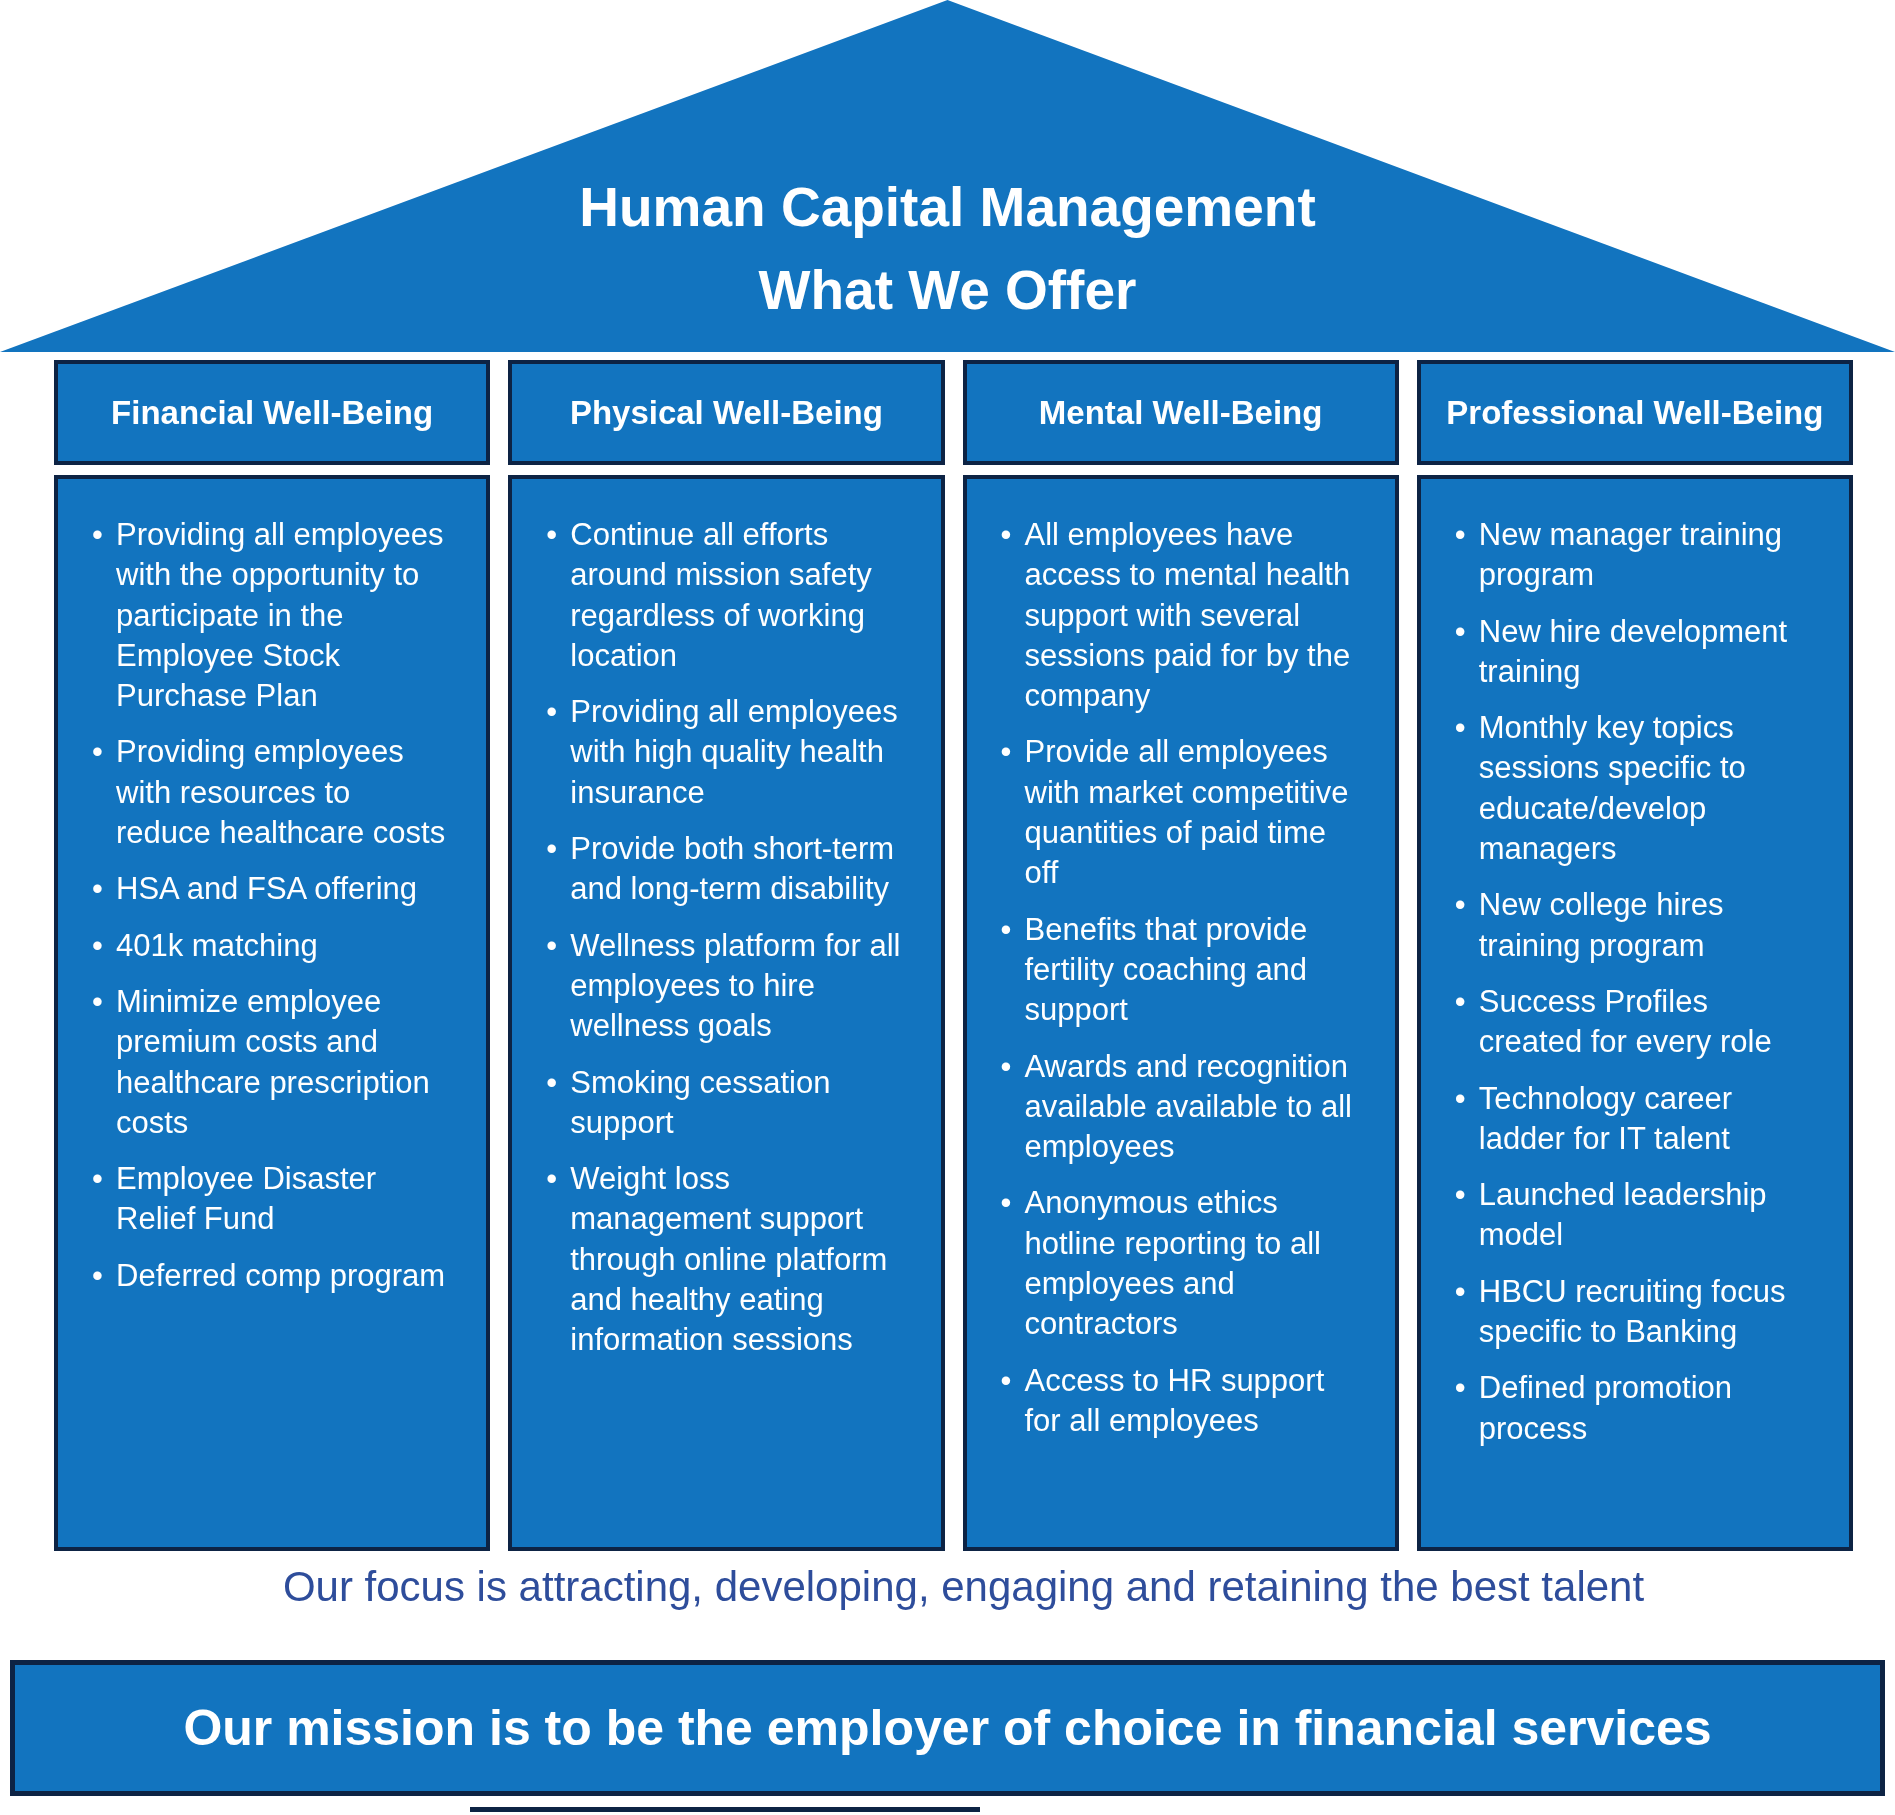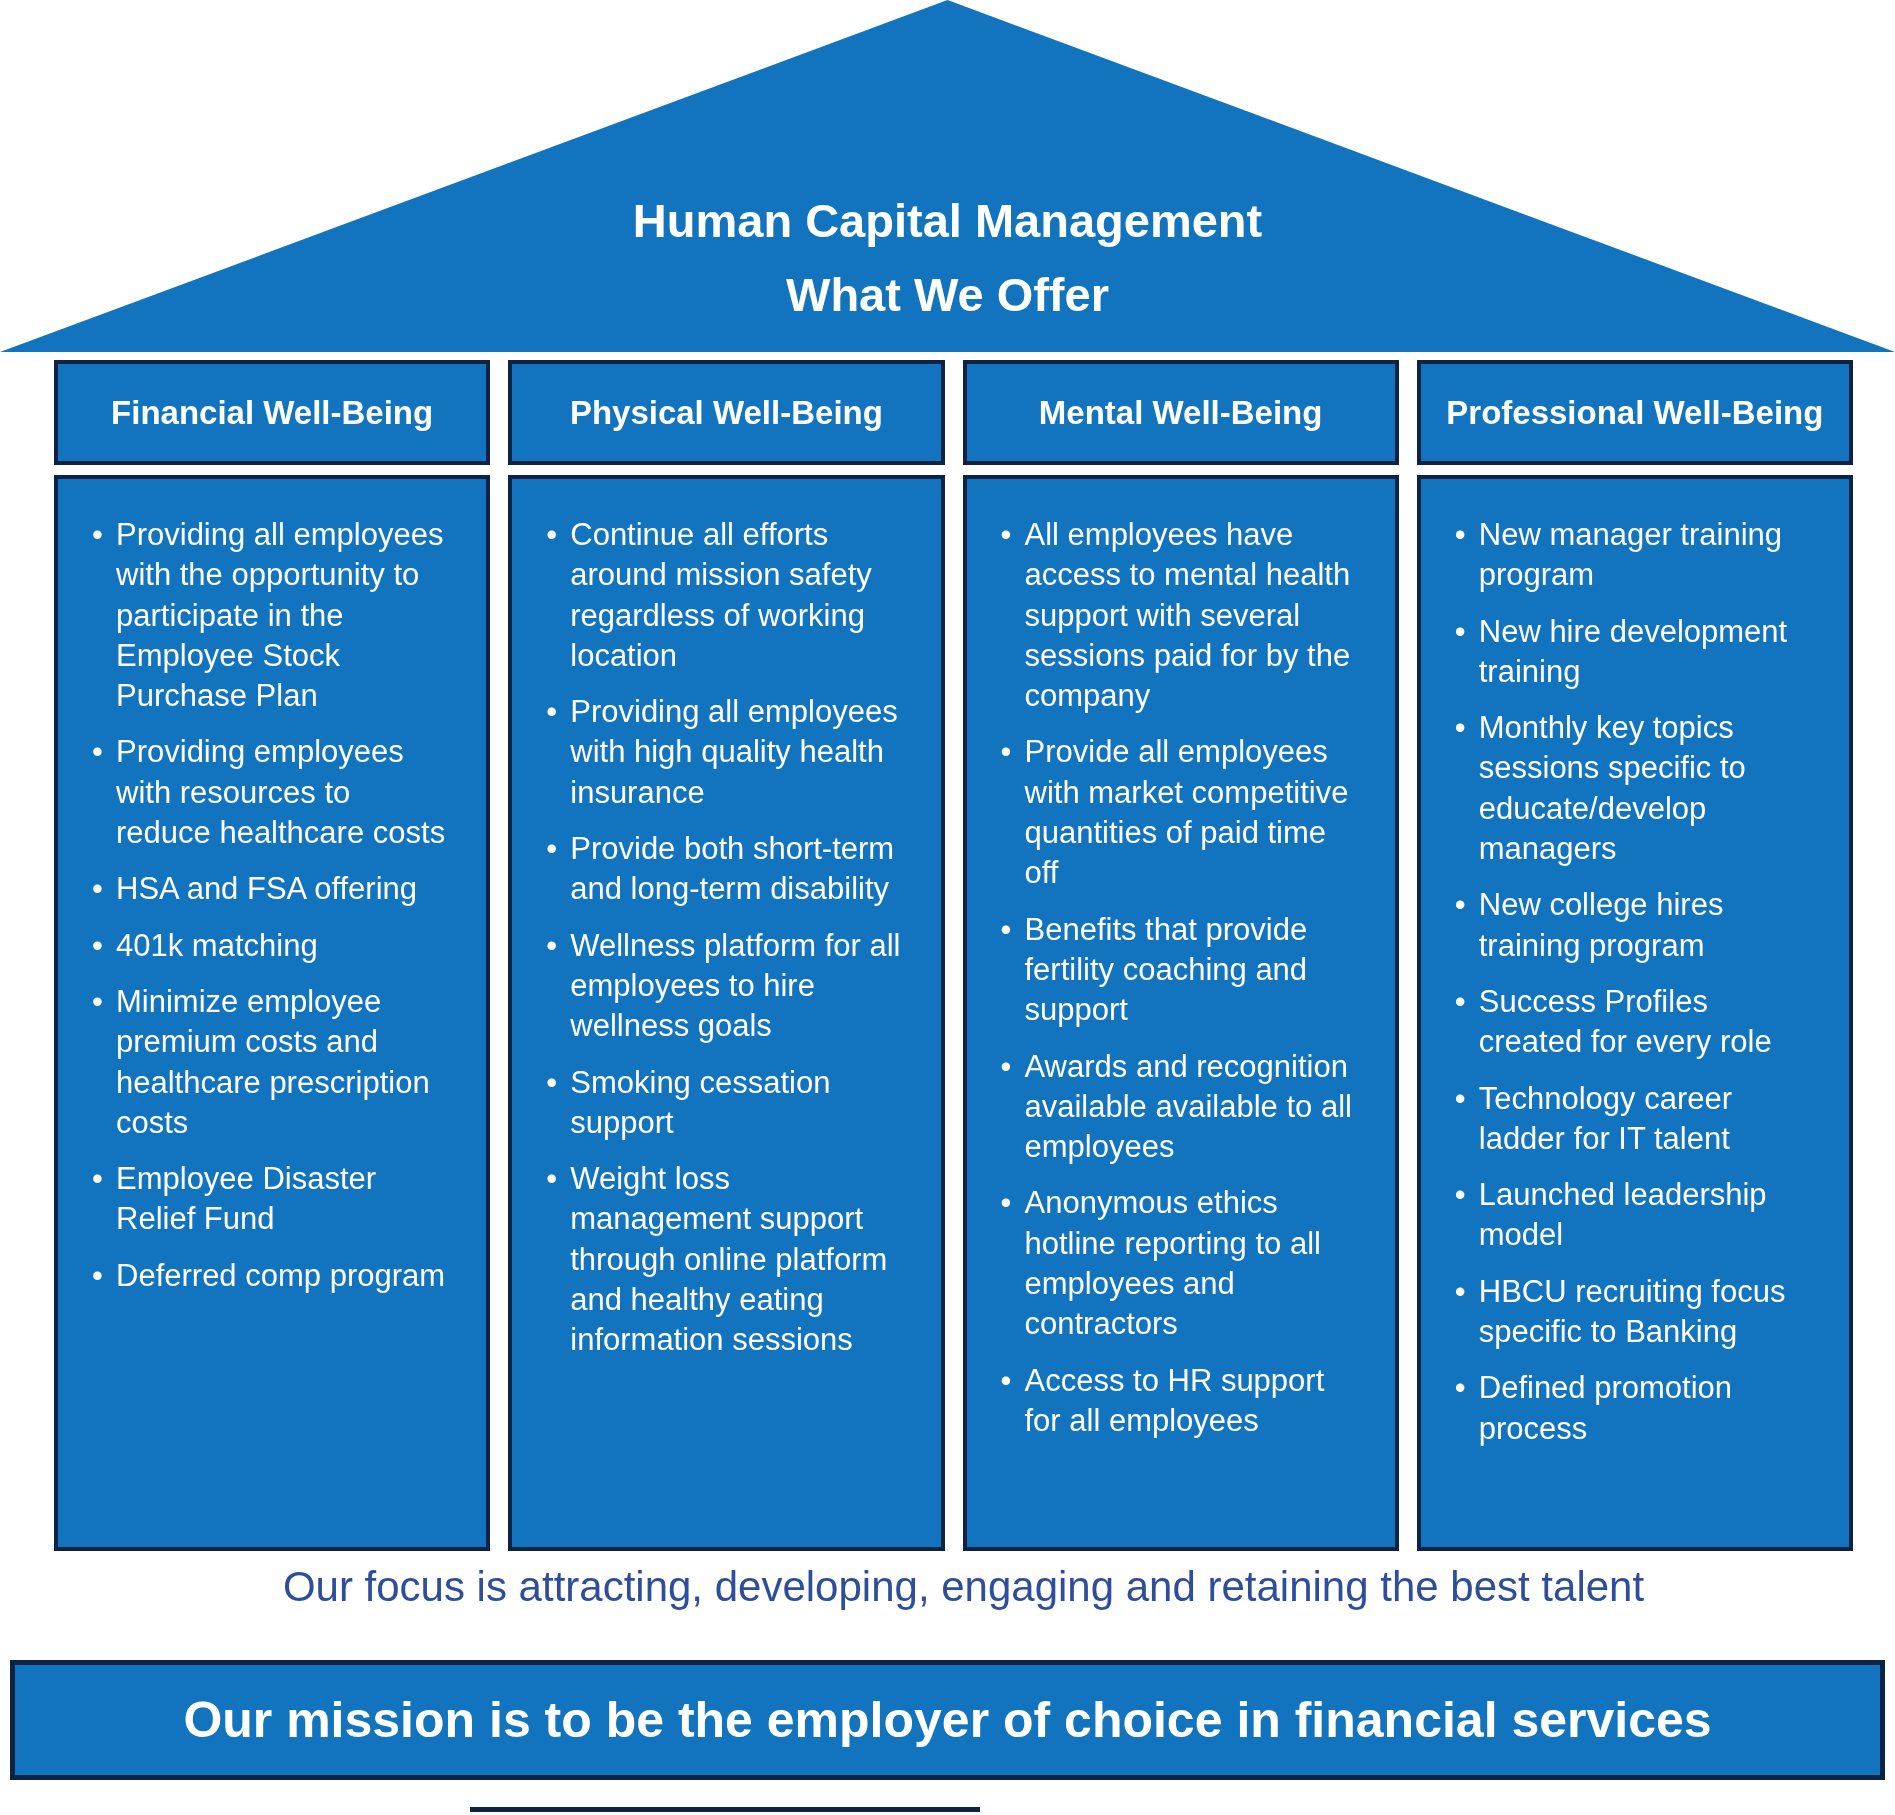--- a/index.html
+++ b/index.html
@@ -29,21 +29,21 @@
     clip-path: polygon(50% 0%, 100% 100%, 0% 100%);
     display: flex;
     flex-direction: column;
     align-items: center;
     justify-content: flex-end;
     padding-bottom: 30px;
   }
   .roof-line {
     color: var(--white);
     font-weight: bold;
-    font-size: 47px;
+    font-size: 55px;
     line-height: 1.15;
     text-align: center;
   }
   .roof-line + .roof-line { margin-top: 20px; }
 
   
   .pillars {
     position: absolute;
     top: 360px;
     left: 42px;
@@ -106,21 +106,21 @@
     font-size: 42px;
     line-height: 1.2;
   }
 
   
   .mission-banner {
     position: absolute;
     top: 1660px;
     left: 10px;
     right: 10px;
-    height: 120px;
+    height: 136px;
     background: var(--blue);
     border: 5px solid var(--navy);
     display: flex;
     align-items: center;
     justify-content: center;
   }
   .mission-banner span {
     color: var(--white);
     font-weight: bold;
     font-size: 50px;

